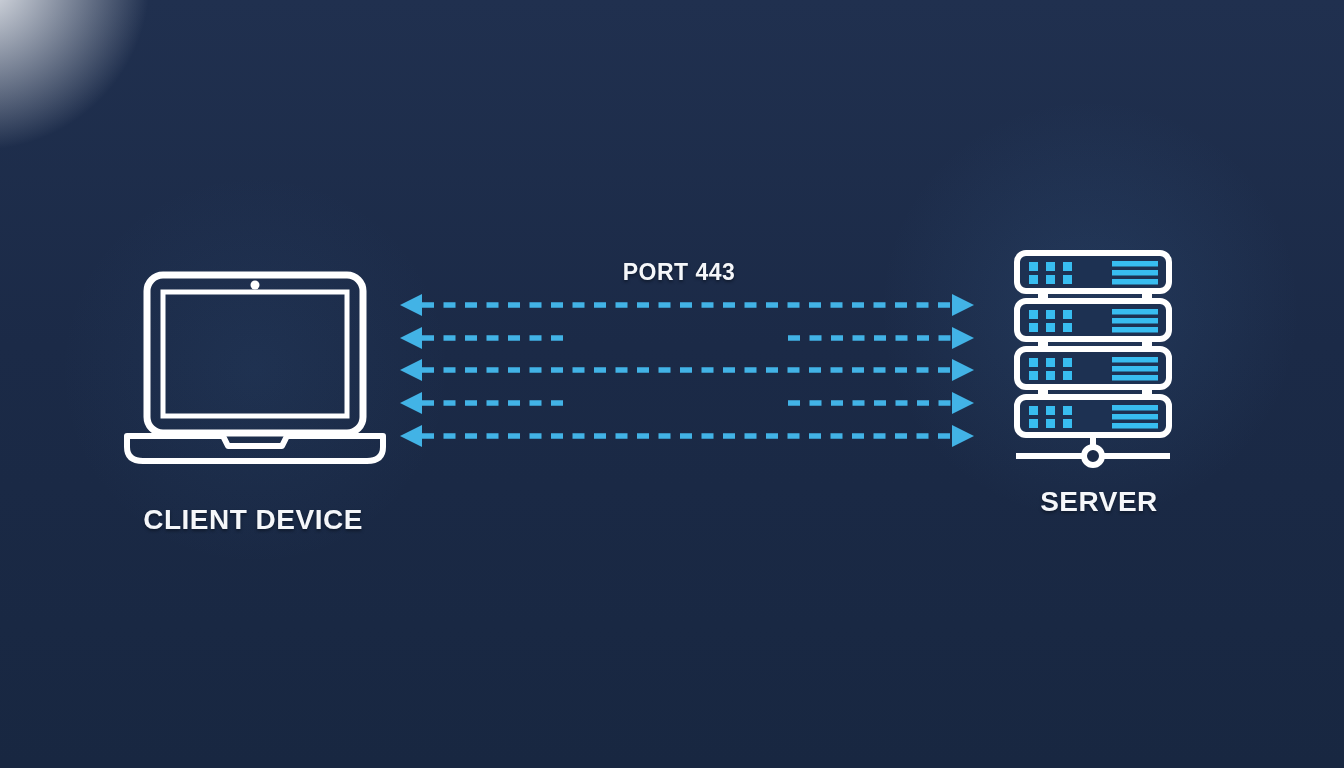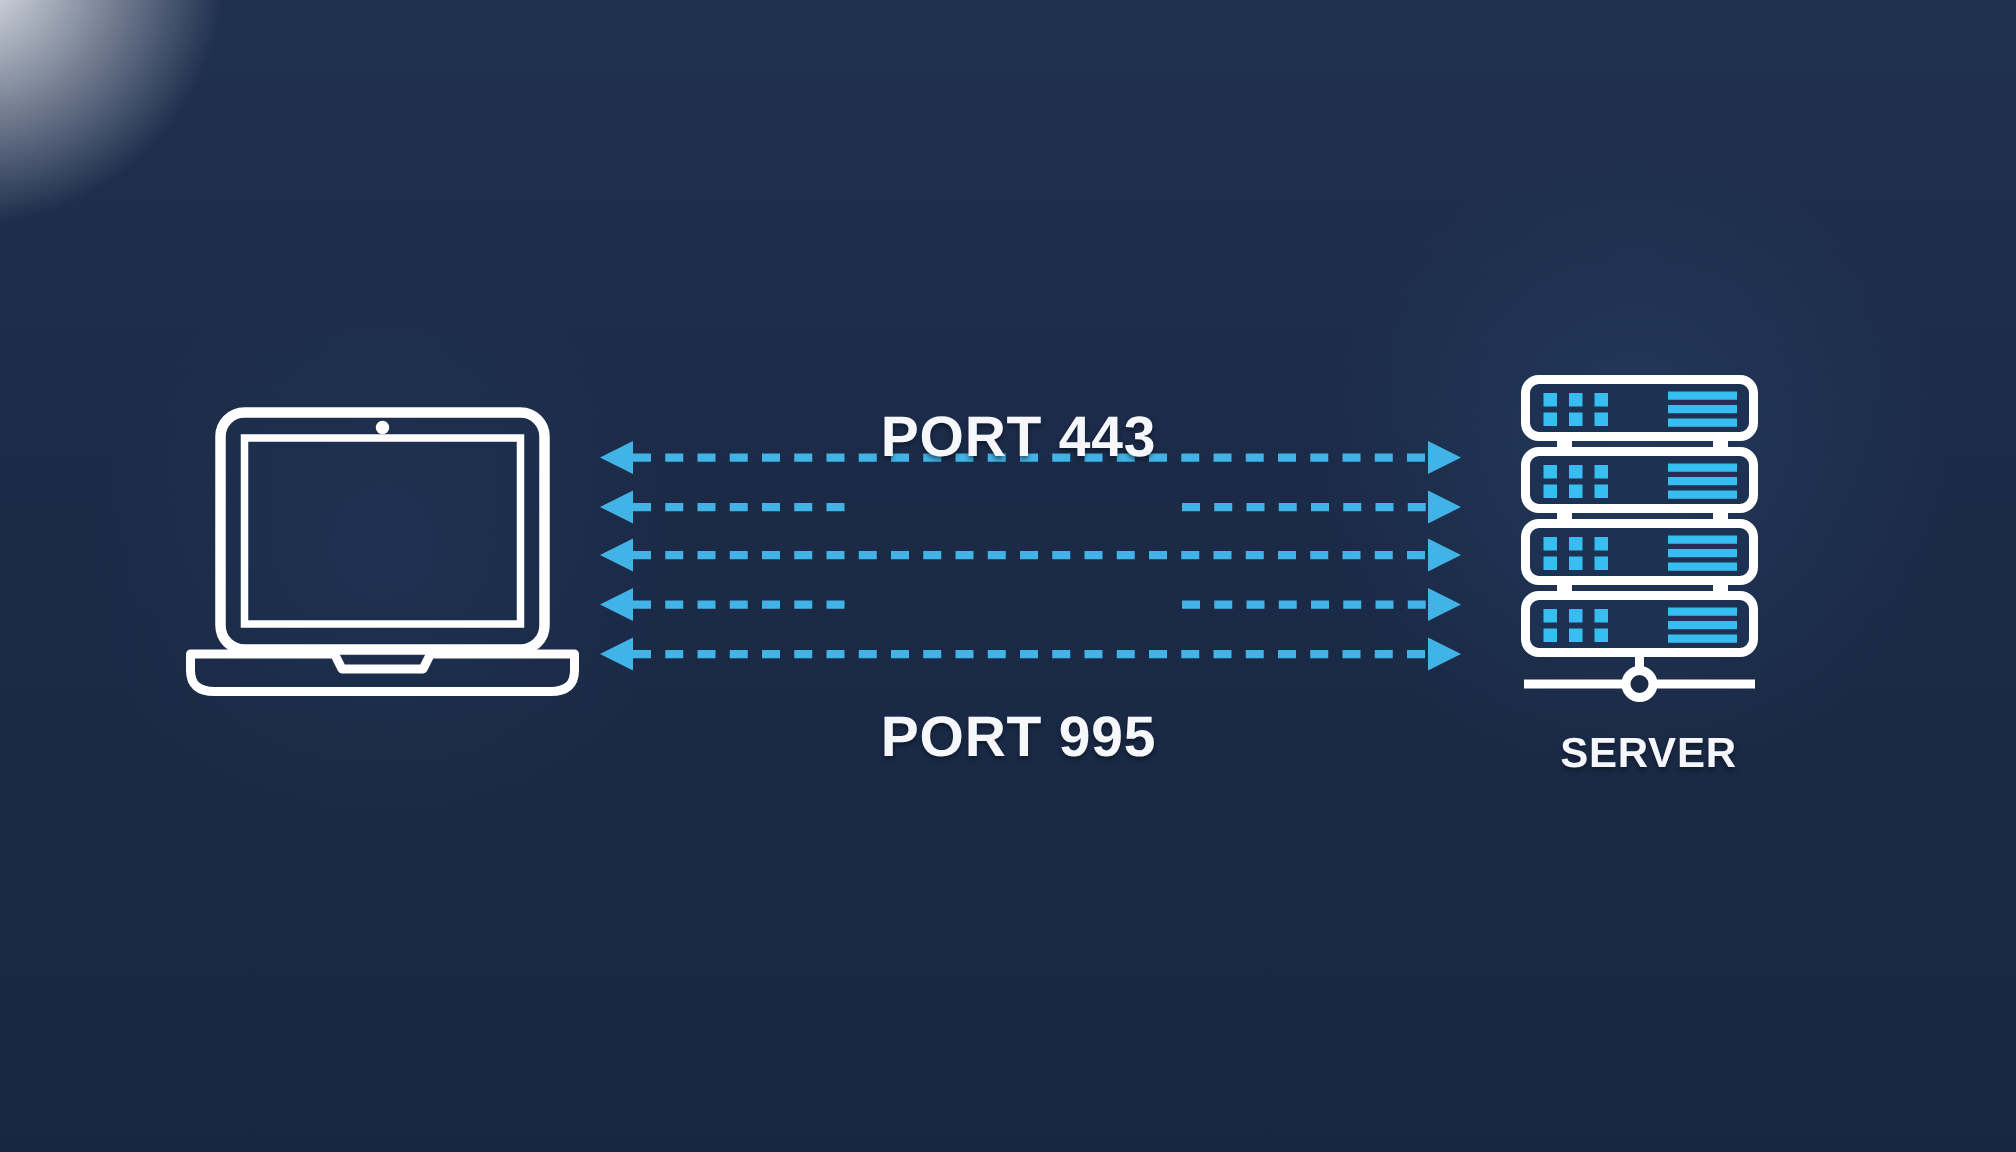--- a/index.html
+++ b/index.html
@@ -20,21 +20,21 @@
   .abs { position: absolute; }
   .label {
     position: absolute;
     transform: translateX(-50%);
     color: var(--c-text, #f5f7fa);
     font-weight: 700;
     letter-spacing: 0.5px;
     white-space: nowrap;
     text-shadow: 0 2px 3px rgba(8,14,26,0.55);
   }
-  .port-label  { font-size: 38px; line-height: 30px; margin-top: 20px; }
+  .port-label  { font-size: 23px; line-height: 30px; }
   .node-label  { font-size: 28px; line-height: 28px; }
   
   .stroke-icon { stroke: var(--c-icon_stroke, #ffffff); fill: none; }
   .fill-white  { fill: var(--c-icon_stroke, #ffffff); }
   .unit-body   { stroke: var(--c-icon_stroke, #ffffff); fill: #1d3152; }
   .accent      { fill: var(--c-server_accent, #38bdf0); }
   .dash {
     stroke: var(--c-arrow, #42b3e6);
     stroke-width: 5.5;
     stroke-dasharray: 12 9.5;
@@ -147,17 +147,17 @@
     </g>
 
     <g>
       <line class="dash" x1="26" y1="148" x2="556" y2="148"></line>
       <polygon class="head" points="4,148 26,137 26,159"></polygon>
       <polygon class="head" points="578,148 556,137 556,159"></polygon>
     </g>
   </svg>
 
   <div class="label port-label" style="left:679px; top:257px;">PORT 443</div>
-  <div class="label port-label" style="left:679px; top:457px;">PORT 995</div>
 
+  <div class="label node-label" style="left:253px; top:506px;">CLIENT DEVICE</div>
   <div class="label node-label" style="left:1099px; top:488px;">SERVER</div>
 
 </div>
 
 </body></html>

